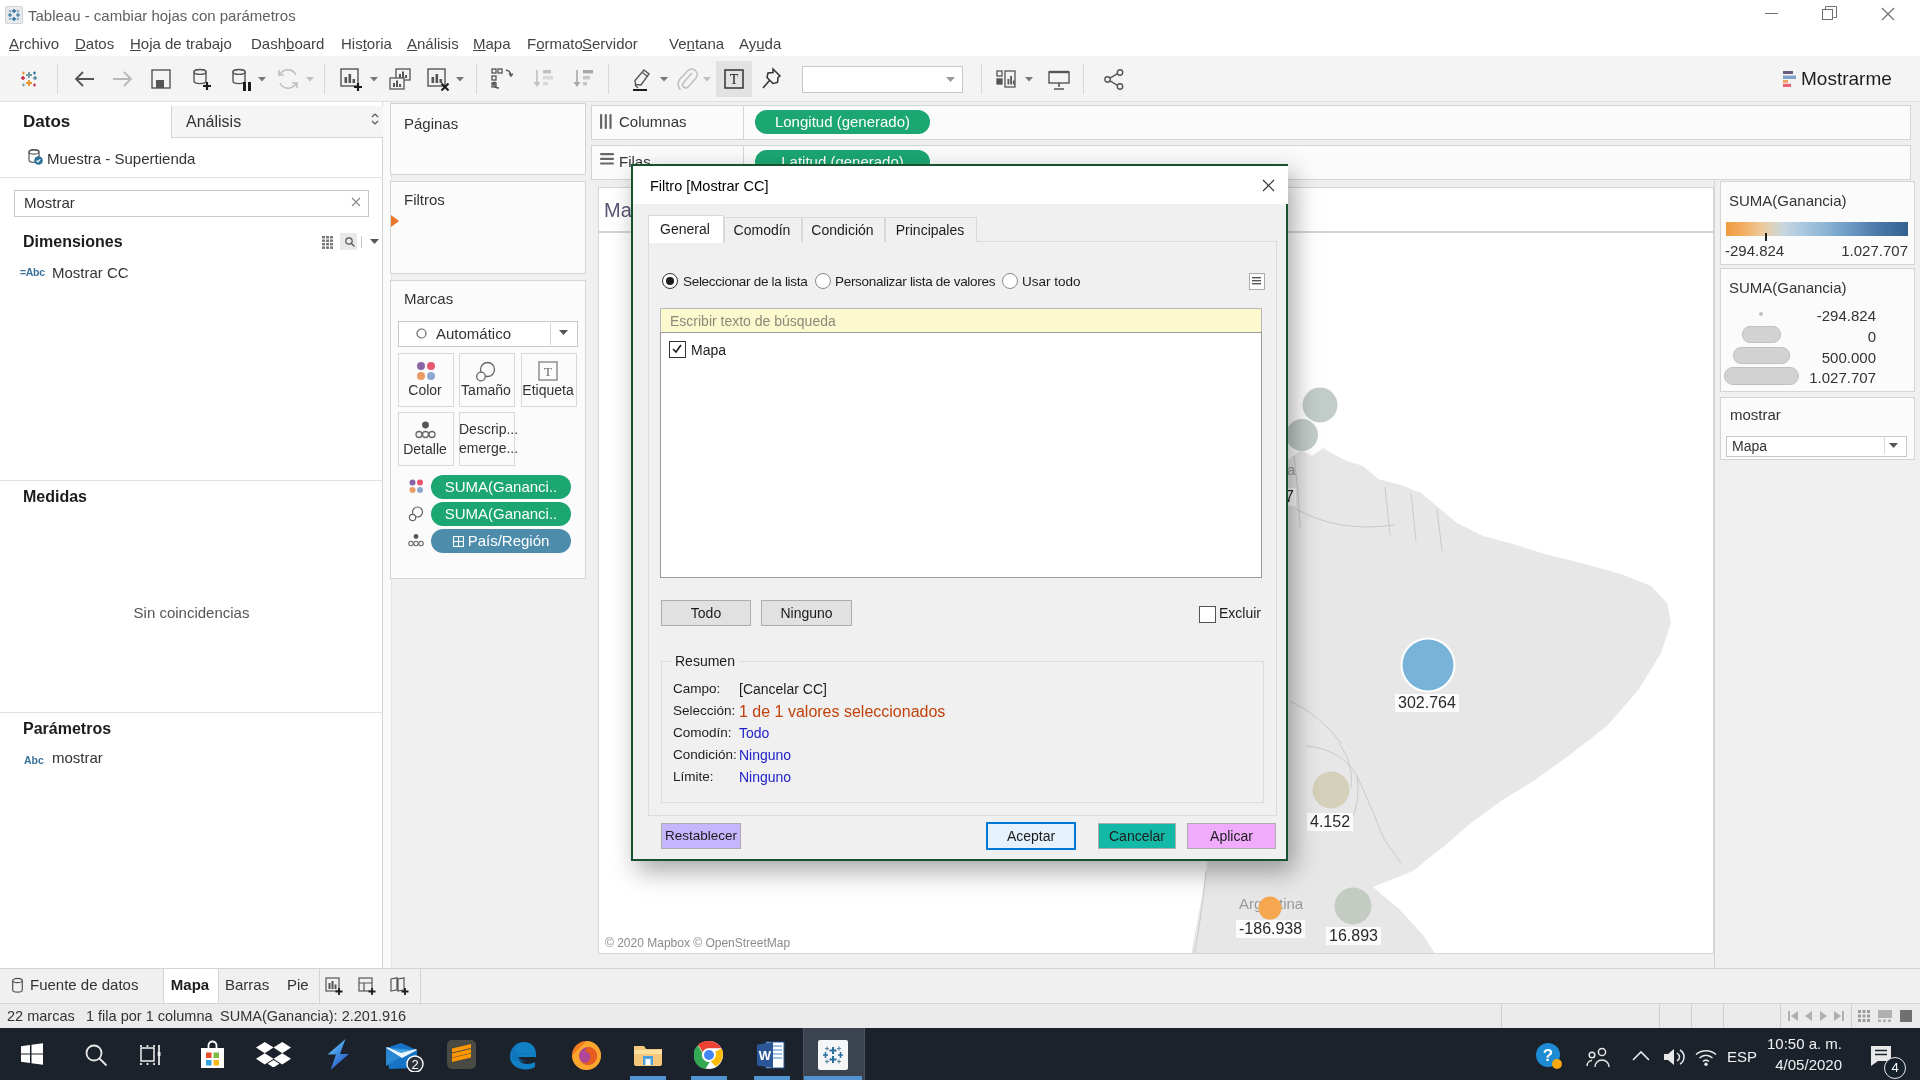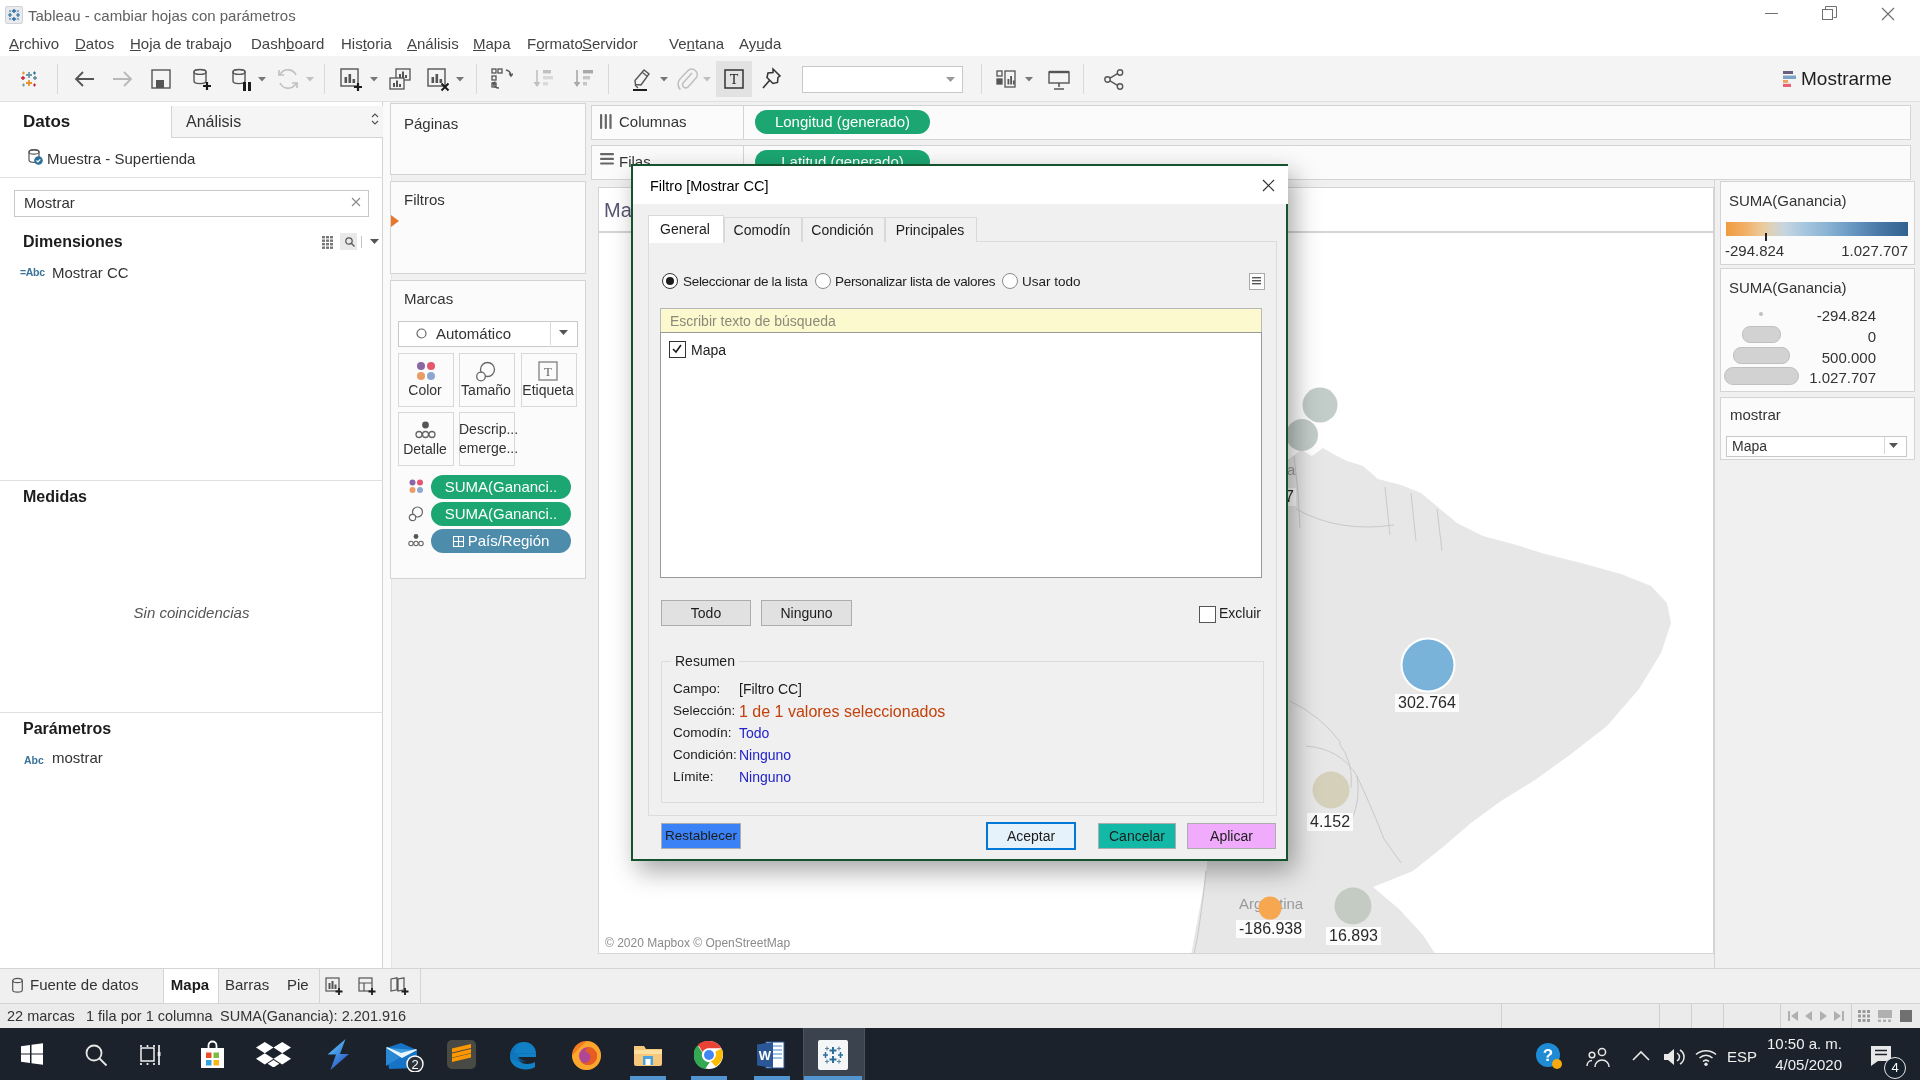--- a/index.html
+++ b/index.html
@@ -306,21 +306,21 @@
     </svg>
 <svg class="abs" style="left:370px;top:239px;" width="9" height="6" viewBox="0 0 9 6">
       <path d="M0 0l4.5 5L9 0z" fill="#555"></path>
     </svg>
 
 <div class="abs" style="left:20px;top:266px;font-size:10.5px;color:#3a7199;font-weight:bold;letter-spacing:-0.3px;">=Abc</div>
 <div class="abs" style="left:52px;top:264px;font-size:15px;color:#333;">Mostrar CC</div>
 
 <div class="abs" style="left:0;top:480px;width:383px;height:1px;background:#e0e0e0;"></div>
 <div class="abs" style="left:23px;top:488px;font-size:16px;font-weight:bold;color:#1c1c1c;">Medidas</div>
-<div class="abs" style="left:0px;top:604px;width:383px;text-align:center;font-size:15px;font-style:italic;color:#555;">Sin coincidencias</div>
+<div class="abs" style="left:0px;top:604px;width:383px;text-align:center;font-size:15px;color:#555;">Sin coincidencias</div>
 
 <div class="abs" style="left:0;top:712px;width:383px;height:1px;background:#e0e0e0;"></div>
 <div class="abs" style="left:23px;top:720px;font-size:16px;font-weight:bold;color:#1c1c1c;">Parámetros</div>
 <div class="abs" style="left:24px;top:754px;font-size:10.5px;color:#3a7199;font-weight:bold;">Abc</div>
 <div class="abs" style="left:52px;top:749px;font-size:15px;color:#333;">mostrar</div>
 
 <div class="card" style="left:390px;top:103px;width:194px;height:70px;"></div>
 <div class="abs" style="left:404px;top:115px;font-size:15px;color:#333;">Páginas</div>
 
 <div class="card" style="left:390px;top:181px;width:194px;height:91px;"></div>
@@ -775,29 +775,29 @@
   <div style="position:absolute;left:58px;top:176px;font-size:14px;color:#1c1c1c;">Mapa</div>
 
   <div style="position:absolute;left:28px;top:434px;width:90px;height:26px;background:#e1e1e1;border:1px solid #adadad;box-sizing:border-box;text-align:center;font-size:14px;color:#1c1c1c;line-height:24px;">Todo</div>
   <div style="position:absolute;left:128px;top:434px;width:91px;height:26px;background:#e1e1e1;border:1px solid #adadad;box-sizing:border-box;text-align:center;font-size:14px;color:#1c1c1c;line-height:24px;">Ninguno</div>
   <div style="position:absolute;left:566px;top:440px;width:15px;height:15px;border:1px solid #555;background:#fff;"></div>
   <div style="position:absolute;left:586px;top:439px;font-size:14px;color:#1c1c1c;">Excluir</div>
 
   <div style="position:absolute;left:28px;top:495px;width:601px;height:140px;border:1px solid #dcdcdc;"></div>
   <div style="position:absolute;left:38px;top:487px;background:#f0f0f0;padding:0 4px;font-size:14px;color:#1c1c1c;">Resumen</div>
   <div style="position:absolute;left:40px;top:515px;font-size:13.5px;color:#1c1c1c;">Campo:</div>
-  <div style="position:absolute;left:106px;top:515px;font-size:14px;color:#1c1c1c;">[Filtro CC]</div>
+  <div style="position:absolute;left:106px;top:515px;font-size:14px;color:#1c1c1c;">[Cancelar CC]</div>
   <div style="position:absolute;left:40px;top:537px;font-size:13.5px;color:#1c1c1c;">Selección:</div>
   <div style="position:absolute;left:106px;top:537px;font-size:16px;color:#c2410c;">1 de 1 valores seleccionados</div>
   <div style="position:absolute;left:40px;top:559px;font-size:13.5px;color:#1c1c1c;">Comodín:</div>
   <div style="position:absolute;left:106px;top:559px;font-size:14px;color:#2222cc;">Todo</div>
   <div style="position:absolute;left:40px;top:581px;font-size:13.5px;color:#1c1c1c;">Condición:</div>
   <div style="position:absolute;left:106px;top:581px;font-size:14px;color:#2222cc;">Ninguno</div>
   <div style="position:absolute;left:40px;top:603px;font-size:13.5px;color:#1c1c1c;">Límite:</div>
   <div style="position:absolute;left:106px;top:603px;font-size:14px;color:#2222cc;">Ninguno</div>
 
-  <div style="position:absolute;left:28px;top:657px;width:80px;height:26px;background:#3b82f6;border:1px solid #adadad;box-sizing:border-box;text-align:center;font-size:13.5px;color:#1c1c1c;line-height:24px;">Restablecer</div>
+  <div style="position:absolute;left:28px;top:657px;width:80px;height:26px;background:#c4b5fd;border:1px solid #adadad;box-sizing:border-box;text-align:center;font-size:13.5px;color:#1c1c1c;line-height:24px;">Restablecer</div>
   <div style="position:absolute;left:353px;top:656px;width:90px;height:28px;background:#e5f1fb;border:2px solid #0078d7;box-sizing:border-box;text-align:center;font-size:14px;color:#1c1c1c;line-height:24px;">Aceptar</div>
   <div style="position:absolute;left:465px;top:657px;width:78px;height:26px;background:#14b8a6;border:1px solid #adadad;box-sizing:border-box;text-align:center;font-size:14px;color:#1c1c1c;line-height:24px;">Cancelar</div>
   <div style="position:absolute;left:554px;top:657px;width:89px;height:26px;background:#f0abfc;border:1px solid #adadad;box-sizing:border-box;text-align:center;font-size:14px;color:#1c1c1c;line-height:24px;">Aplicar</div>
 </div>
 
 </div>
 
 </body></html>

